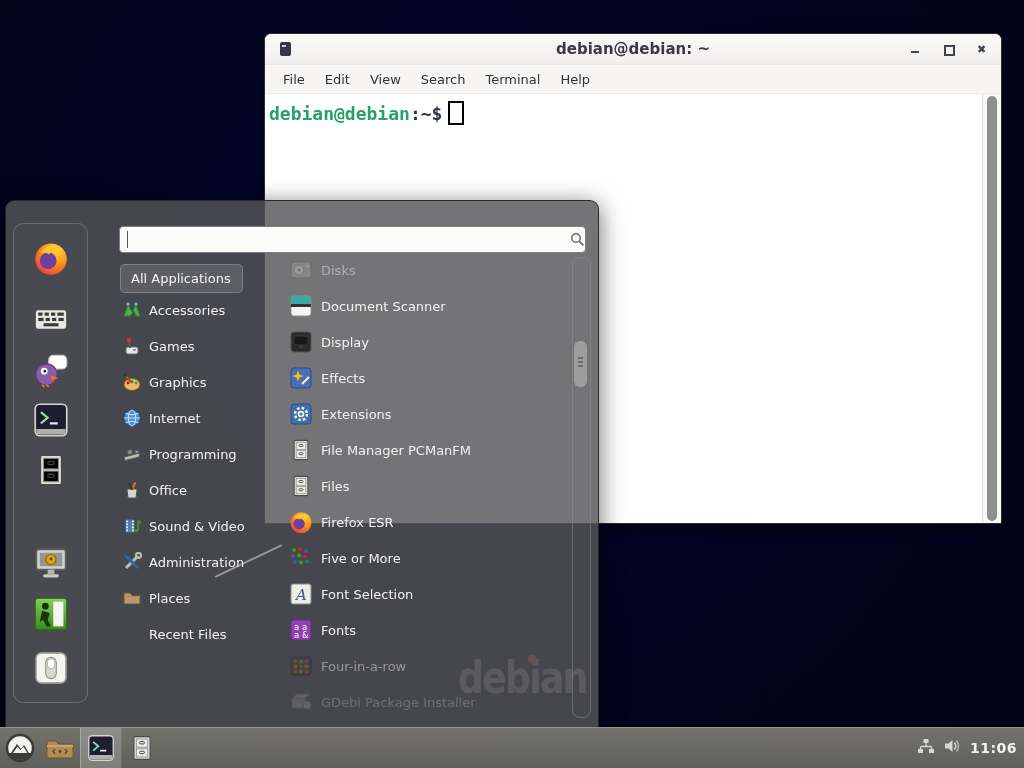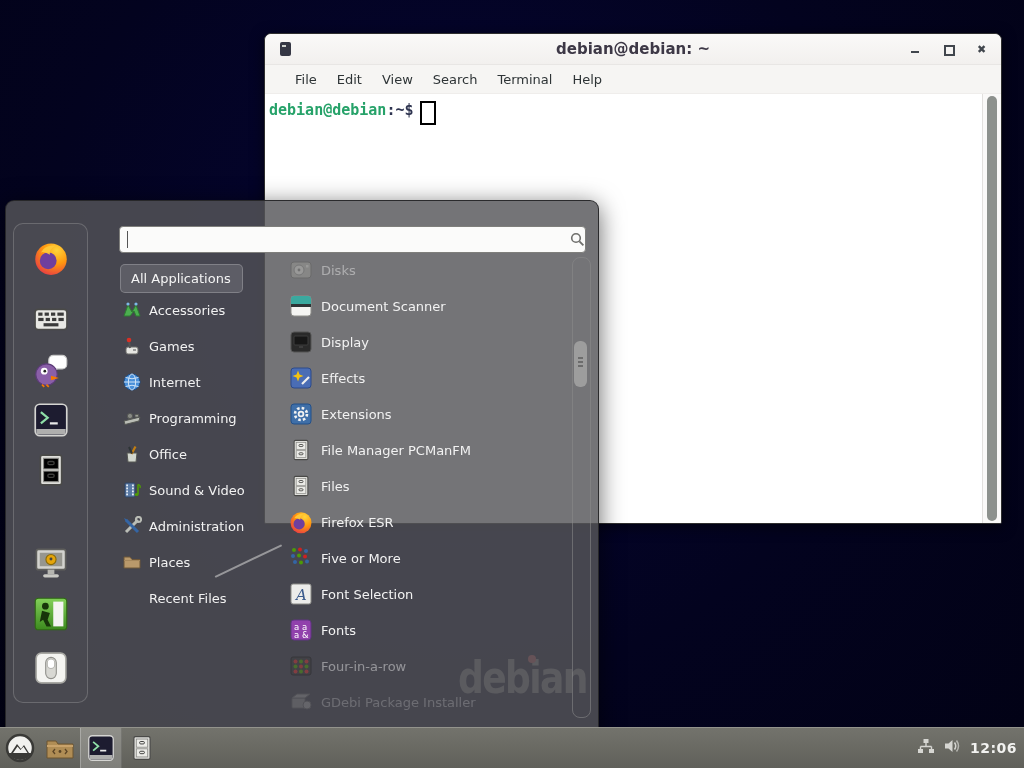--- a/index.html
+++ b/index.html
@@ -33,28 +33,28 @@
   .term-app-icon{
     position:absolute;left:15px;top:8px;width:11px;height:14px;background:#353744;border-radius:2px;
   }
   .term-app-icon:after{content:"";position:absolute;left:2px;top:3px;width:4px;height:2px;background:#cfd2cd;}
   .term-controls{position:absolute;right:14px;top:0;height:30px;display:flex;align-items:center;gap:22px;}
   .wc{width:11px;height:11px;position:relative;cursor:default;}
   .wc-min:after{content:"";position:absolute;left:1px;bottom:2px;width:8px;height:2px;background:#41464d;}
   .wc-max:after{content:"";position:absolute;left:1px;top:1px;width:7px;height:7px;border:2px solid #41464d;}
   .wc-close{font-size:11px;font-weight:bold;color:#41464d;line-height:11px;text-align:center;}
   .term-menubar{
-    height:28px;background:#f6f5f3;display:flex;align-items:center;padding-left:20px;
+    height:28px;background:#f6f5f3;display:flex;align-items:center;padding-left:8px;
     font-size:13px;color:#2e3436;border-bottom:1px solid #efedeb;
   }
   .term-menubar span{padding:0 10px;}
   .term-content{position:relative;height:429px;background:#fff;border-radius:0 0 2px 2px;}
   .prompt-line{
-    padding:7px 16px 0 4px;font-family:"DejaVu Sans Mono",monospace;font-size:15px;font-weight:bold;
-    display:flex;white-space:pre;
+    padding:7px 16px 0 4px;font-family:"DejaVu Sans Mono",monospace;font-size:18px;font-weight:bold;
+    display:flex;align-items:center;white-space:pre;
   }
   .p-user{color:#26a269;}
   .p-rest{color:#2e3450;}
   .cursor-box{display:inline-block;width:12px;height:20px;border:2px solid #000;margin-left:6px;}
   .term-scroll-gutter{
     position:absolute;top:0;right:0;width:18px;height:100%;
     background:#faf9f8;border-left:1px solid #e2e0de;border-radius:0 0 2px 0;
   }
   .term-scroll-handle{
     position:absolute;top:2px;right:4px;width:10px;height:425px;
@@ -286,20 +286,33 @@
           <line x1="8" y1="12" x2="7" y2="5" stroke="#555" stroke-width="2"></line>
           <circle cx="7" cy="4" r="2.3" fill="#d93025"></circle>
           <rect x="11" y="13" width="3" height="2" fill="#999"></rect>
         </svg>
         </span>
       <span class="cat-label">Games</span>
     </div>
     <div class="cat-row">
       <span class="cat-ic">
         <svg width="20" height="20" viewBox="0 0 20 20">
+          <ellipse cx="10" cy="12.5" rx="8" ry="6" fill="#e9b96e" stroke="#8f5902"></ellipse>
+          <circle cx="6" cy="11" r="1.4" fill="#cc0000"></circle>
+            <circle cx="10" cy="10" r="1.4" fill="#3465a4"></circle>
+            <circle cx="14" cy="11" r="1.4" fill="#4e9a06"></circle>
+          <line x1="3" y1="3" x2="9" y2="10" stroke="#8f5902" stroke-width="2"></line>
+          <line x1="2" y1="2" x2="4" y2="4" stroke="#2e3436" stroke-width="2.4"></line>
+        </svg>
+        </span>
+      <span class="cat-label">Graphics</span>
+    </div>
+    <div class="cat-row">
+      <span class="cat-ic">
+        <svg width="20" height="20" viewBox="0 0 20 20">
           <circle cx="10" cy="10" r="8" fill="#4a90d9" stroke="#1d4f8b"></circle>
           <ellipse cx="10" cy="10" rx="3.6" ry="8" fill="none" stroke="#cfe3f7" stroke-width="1"></ellipse>
           <line x1="2" y1="10" x2="18" y2="10" stroke="#cfe3f7" stroke-width="1"></line>
           <path d="M3.5 5.5 Q10 8 16.5 5.5" fill="none" stroke="#cfe3f7" stroke-width="1"></path>
           <path d="M3.5 14.5 Q10 12 16.5 14.5" fill="none" stroke="#cfe3f7" stroke-width="1"></path>
         </svg>
         </span>
       <span class="cat-label">Internet</span>
     </div>
     <div class="cat-row">
@@ -574,15 +587,15 @@
         <rect x="12" y="11" width="5" height="4" fill="#d6d6d2"></rect>
       </svg>
     </span>
     <span>
       <svg width="19" height="18" viewBox="0 0 19 18">
         <polygon points="2,6.5 5.5,6.5 9.5,3 9.5,15 5.5,11.5 2,11.5" fill="#d6d6d2"></polygon>
         <path d="M11.5 5.5 Q14 9 11.5 12.5" fill="none" stroke="#d6d6d2" stroke-width="1.5"></path>
         <path d="M13.5 3.5 Q17.5 9 13.5 14.5" fill="none" stroke="#d6d6d2" stroke-width="1.5" opacity="0.7"></path>
       </svg>
     </span>
-    <span class="tb-clock">12:06</span>
+    <span class="tb-clock">11:06</span>
   </div>
 </div>
 
 </body></html>

